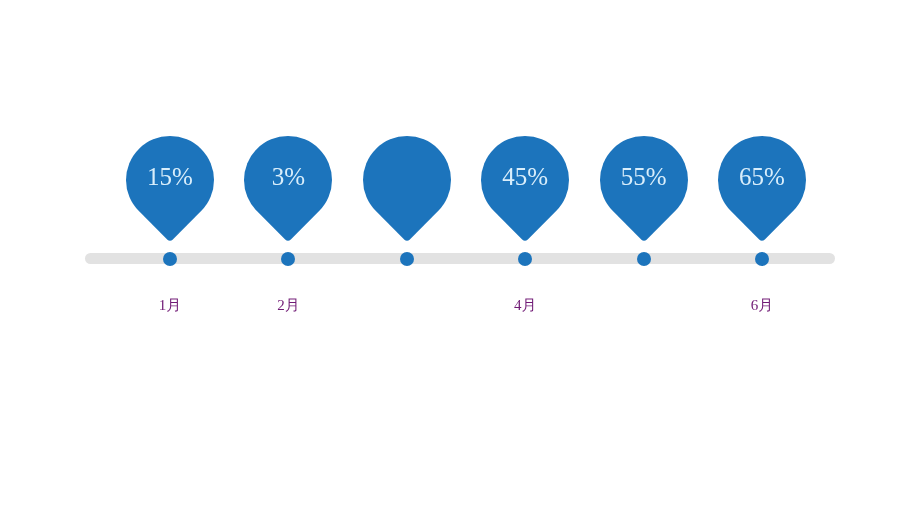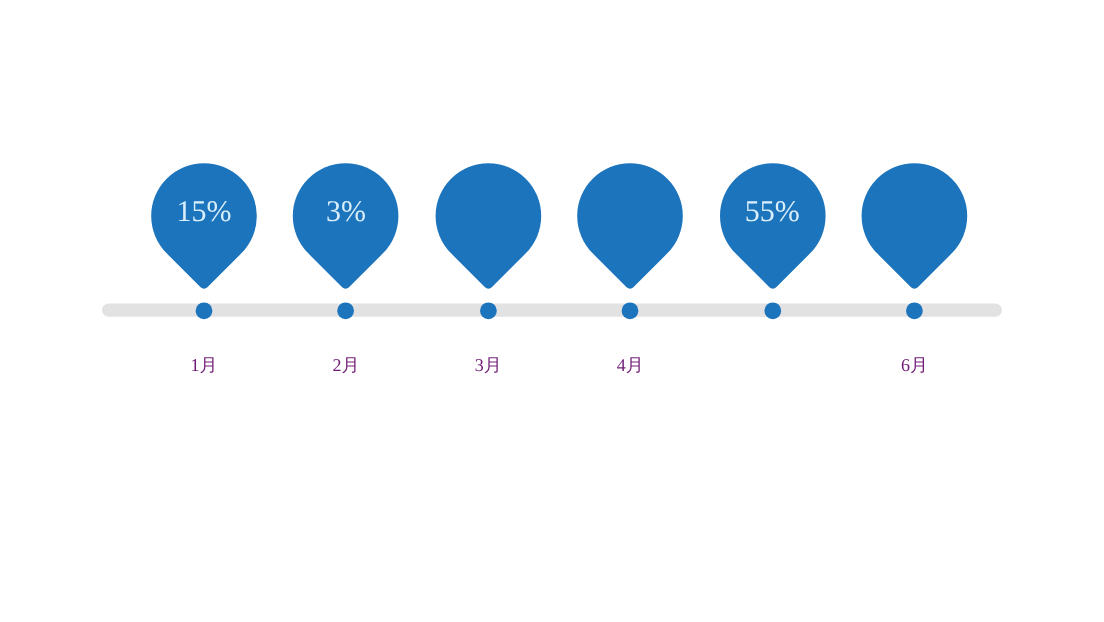--- a/index.html
+++ b/index.html
@@ -125,33 +125,34 @@
       </div>
       <div class="pin-group" style="left: 288.4px;">
         <div class="pin"></div>
         <div class="pin-label">3%</div>
         <div class="dot"></div>
         <div class="month">2月</div>
       </div>
       <div class="pin-group" style="left: 406.8px;">
         <div class="pin"></div>
         <div class="dot"></div>
-        <div class="month">3月</div>
       </div>
       <div class="pin-group" style="left: 525.2px;">
         <div class="pin"></div>
+        <div class="pin-label">45%</div>
         <div class="dot"></div>
         <div class="month">4月</div>
       </div>
       <div class="pin-group" style="left: 643.6px;">
         <div class="pin"></div>
         <div class="pin-label">55%</div>
         <div class="dot"></div>
       </div>
       <div class="pin-group" style="left: 762px;">
         <div class="pin"></div>
+        <div class="pin-label">65%</div>
         <div class="dot"></div>
         <div class="month">6月</div>
       </div>
     </div>
 
 
 </div>
 
 </body></html>

